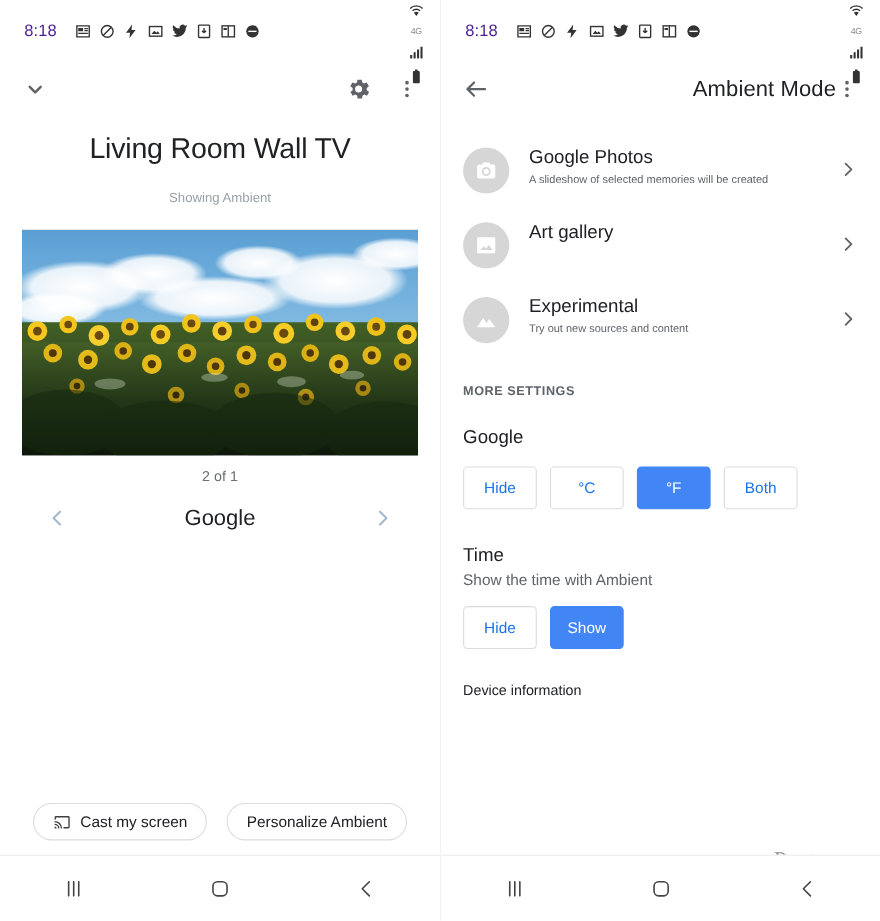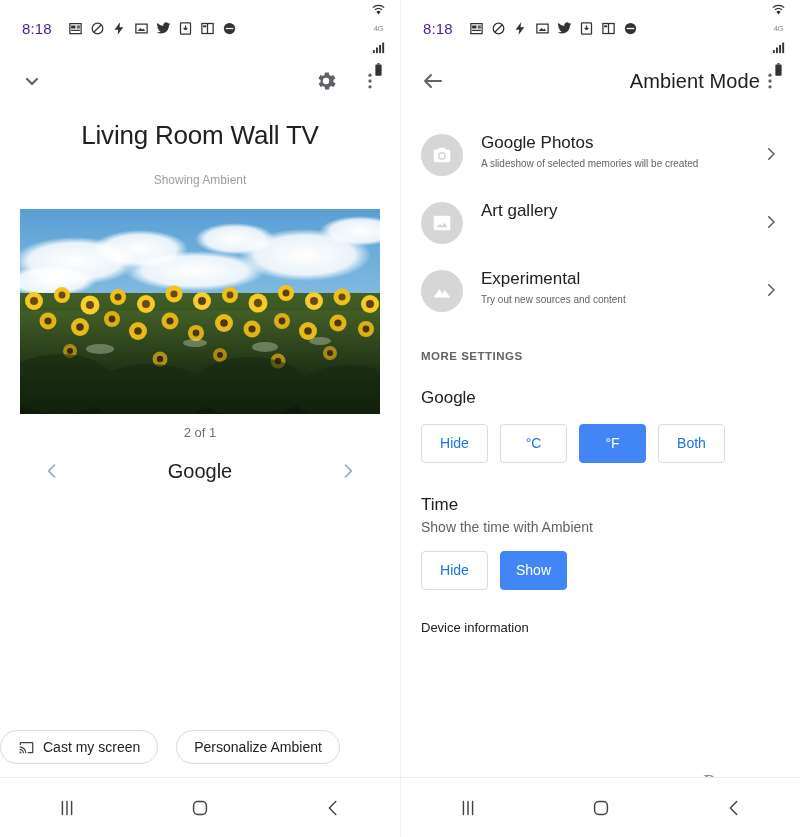--- a/index.html
+++ b/index.html
@@ -62,21 +62,21 @@
     margin-top: 18px; display: flex; align-items: center;
     justify-content: space-between; padding: 0 42px;
   }
   .carousel-label { font-size: 20px; color: #202124; }
   .chev-nav { width: 20px; height: 26px; color: #9fb5cd; }
   .chev-nav svg { width:100%; height:100%; display:block; fill:none;
     stroke: currentColor; stroke-width: 2.2; stroke-linecap: round; stroke-linejoin: round; }
 
   .bottom-actions {
     position: absolute; left: 0; right: 0; bottom: 73px;
-    display: flex; gap: 18px;
+    display: flex; justify-content: center; gap: 18px;
   }
   .pill {
     border: 1px solid #dadce0; border-radius: 20px;
     height: 34px; display: flex; align-items: center; gap: 8px;
     padding: 0 17px; font-size: 14px; color: #202124; background: #fff;
   }
   .cast-ic { width: 17px; height: 15px; color: #3c4043; }
   .cast-ic svg { width:100%; height:100%; display:block; fill: currentColor; }
 
   

